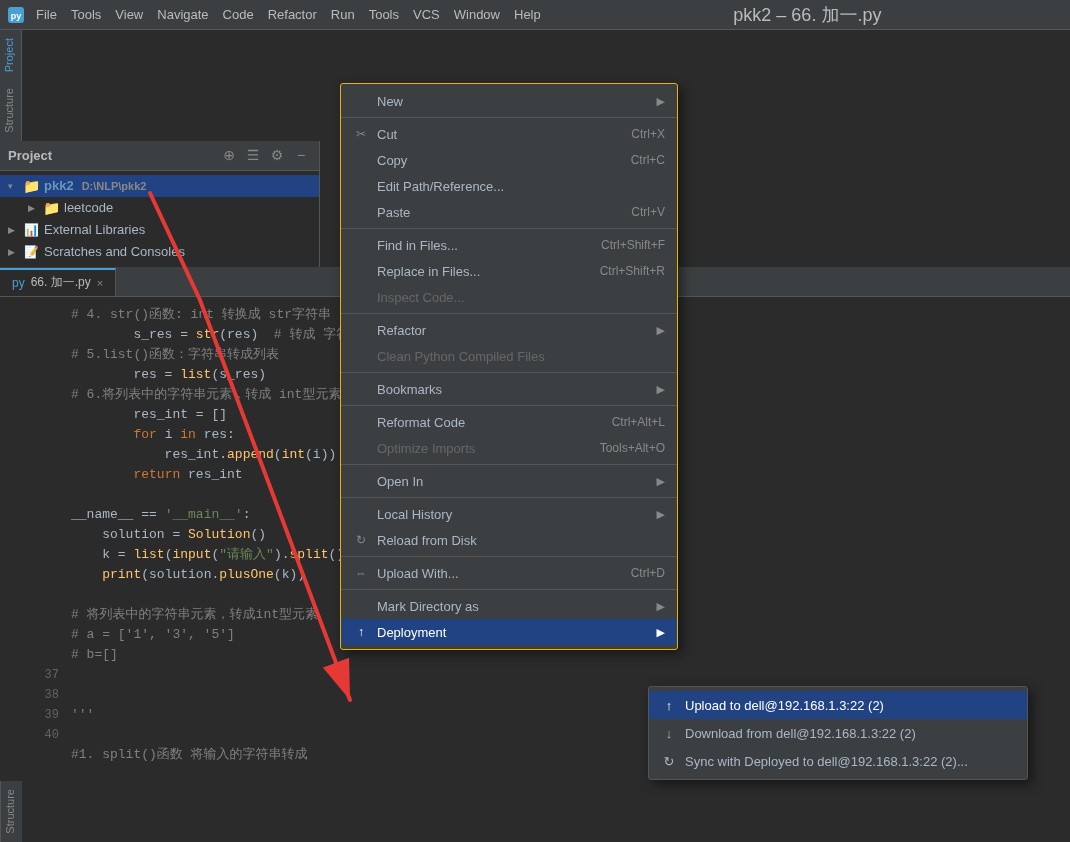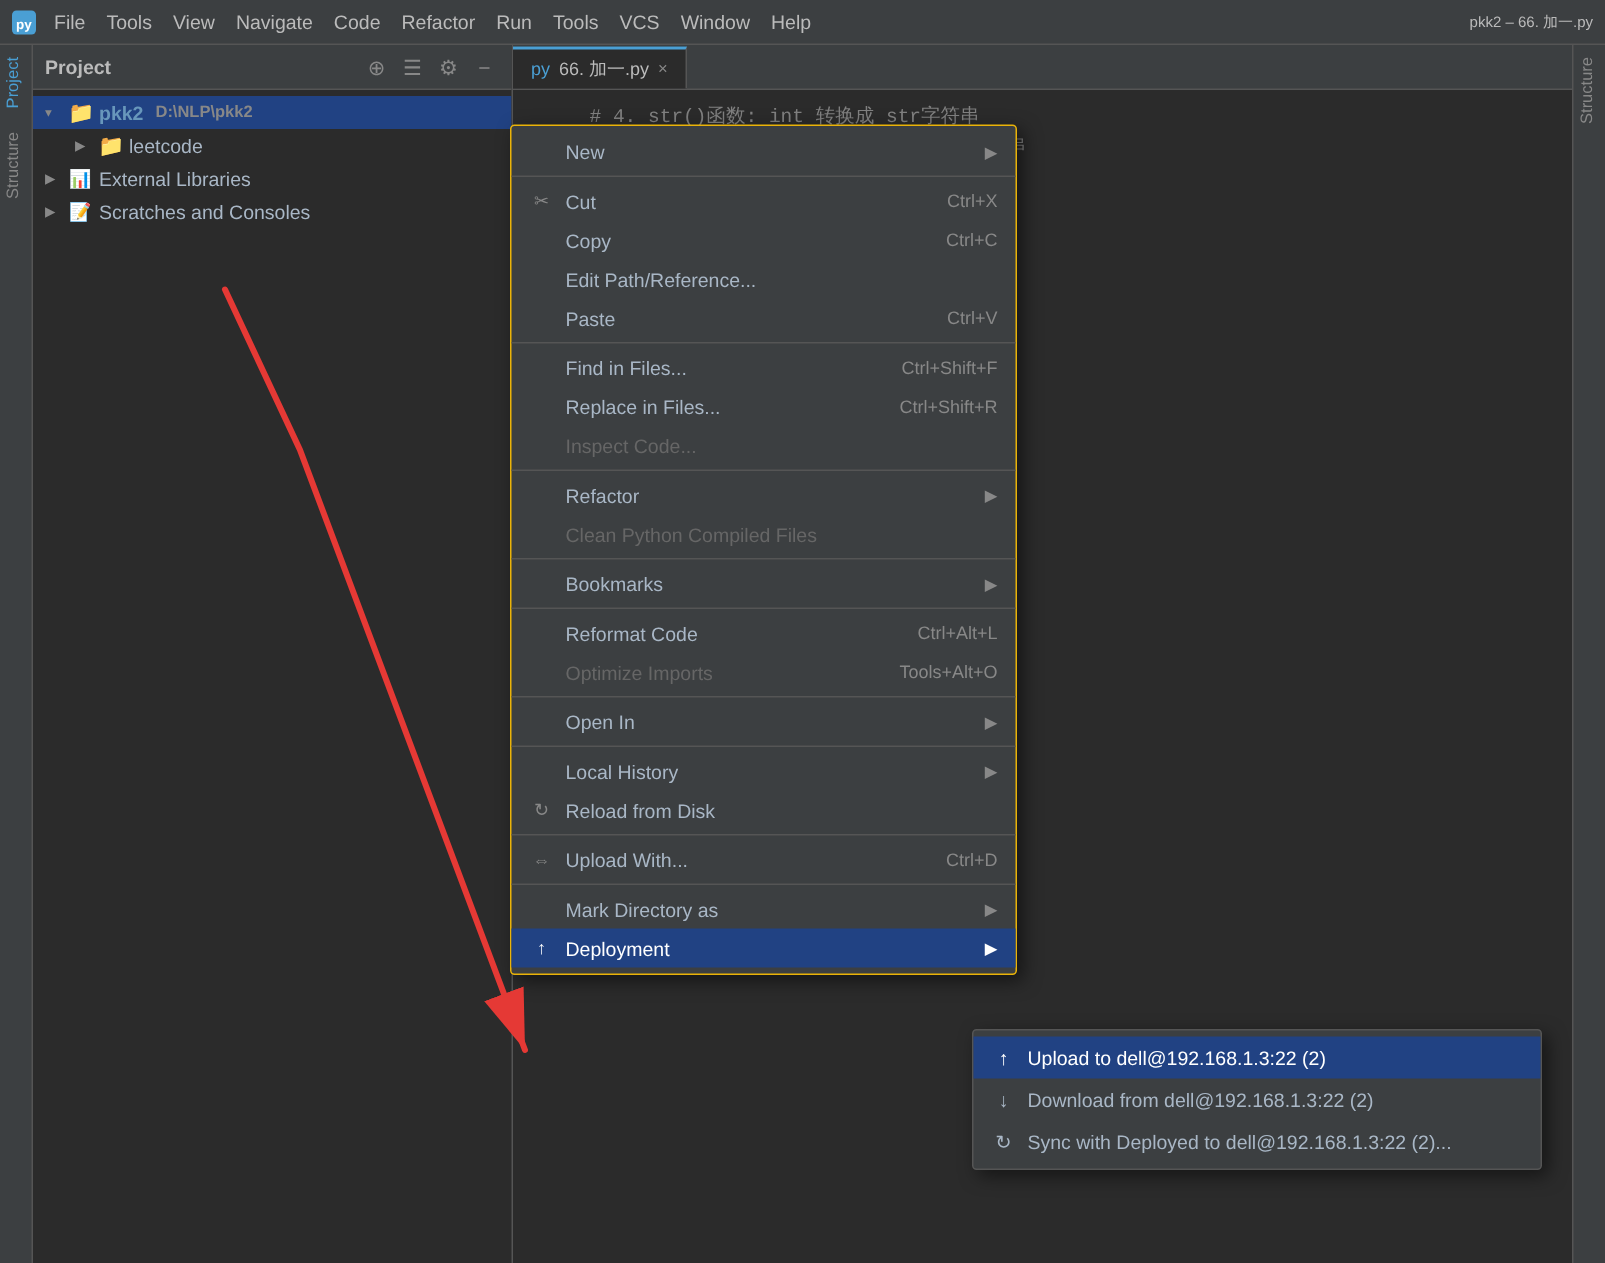--- a/index.html
+++ b/index.html
@@ -35,28 +35,29 @@
       display: flex; gap: 2px; align-items: center;
     }
     .menu-item {
       padding: 2px 6px;
       color: #bbb;
       cursor: pointer;
       border-radius: 2px;
       font-size: 13px;
     }
     .title-center {
-      flex: 1; text-align: right;
-      color: #bbb; font-size: 10px;
+      flex: 1; text-align: center;
+      color: #bbb; font-size: 18px;
     }
 
     
     .main-layout {
       display: flex;
       height: calc(842px - 30px);
+      flex-direction: column;
     }
 
     
     .side-tabs {
       width: 22px;
       background: #3c3f41;
       display: flex;
       flex-direction: column;
       border-right: 1px solid #555;
     }
@@ -155,21 +156,21 @@
     .code-area {
       flex: 1;
       padding: 8px 0;
       overflow: auto;
       font-family: 'Courier New', monospace;
       font-size: 13px;
       line-height: 20px;
     }
     .code-line {
       display: flex;
-      padding: 0 4px;
+      padding: 0 24px;
       min-height: 20px;
     }
     .line-num {
       color: #606366;
       min-width: 35px;
       text-align: right;
       margin-right: 12px;
       user-select: none;
       font-size: 12px;
     }

